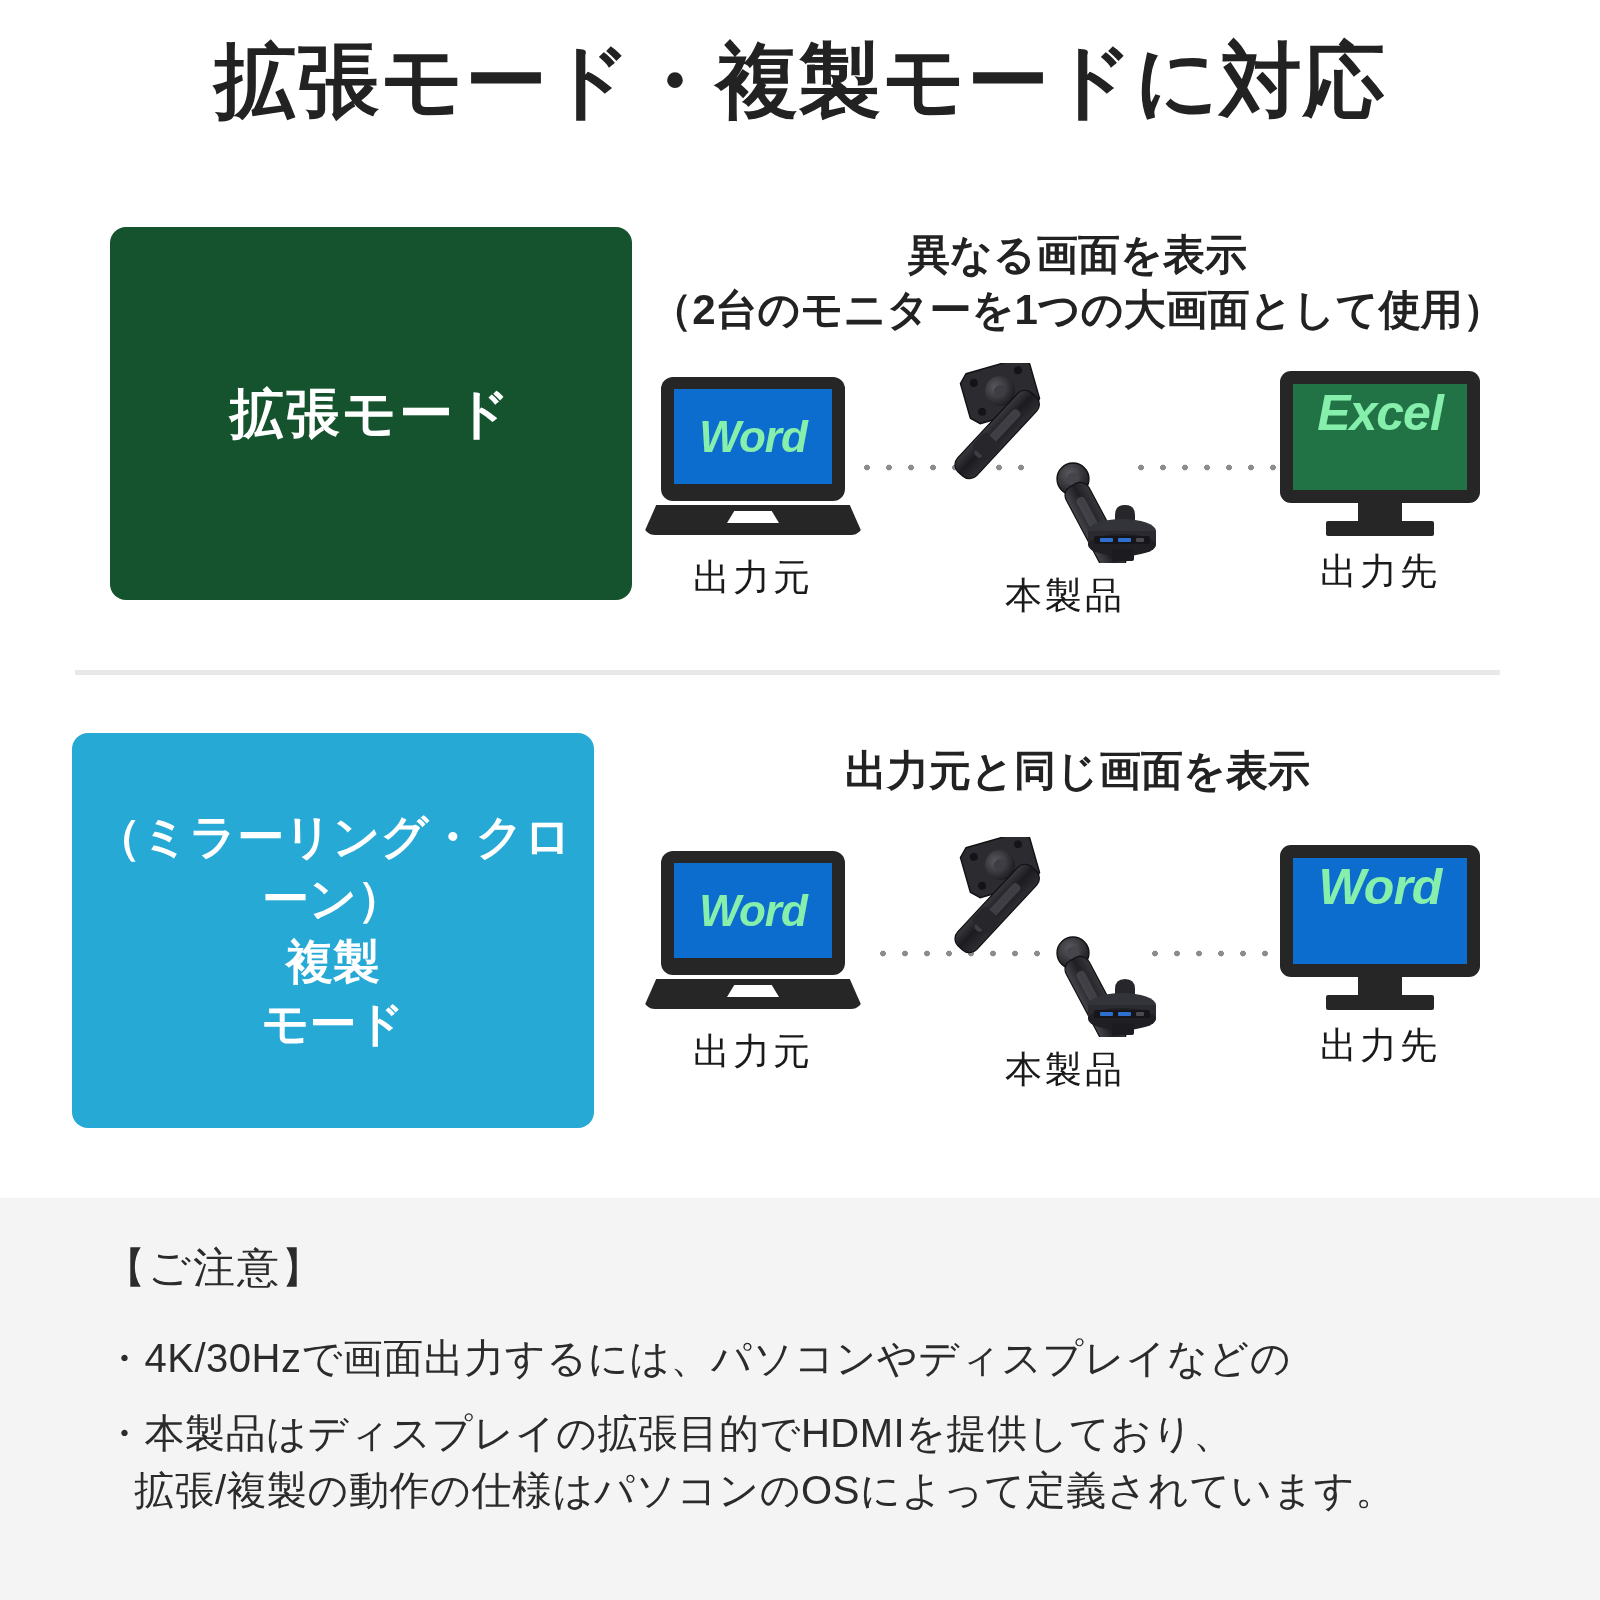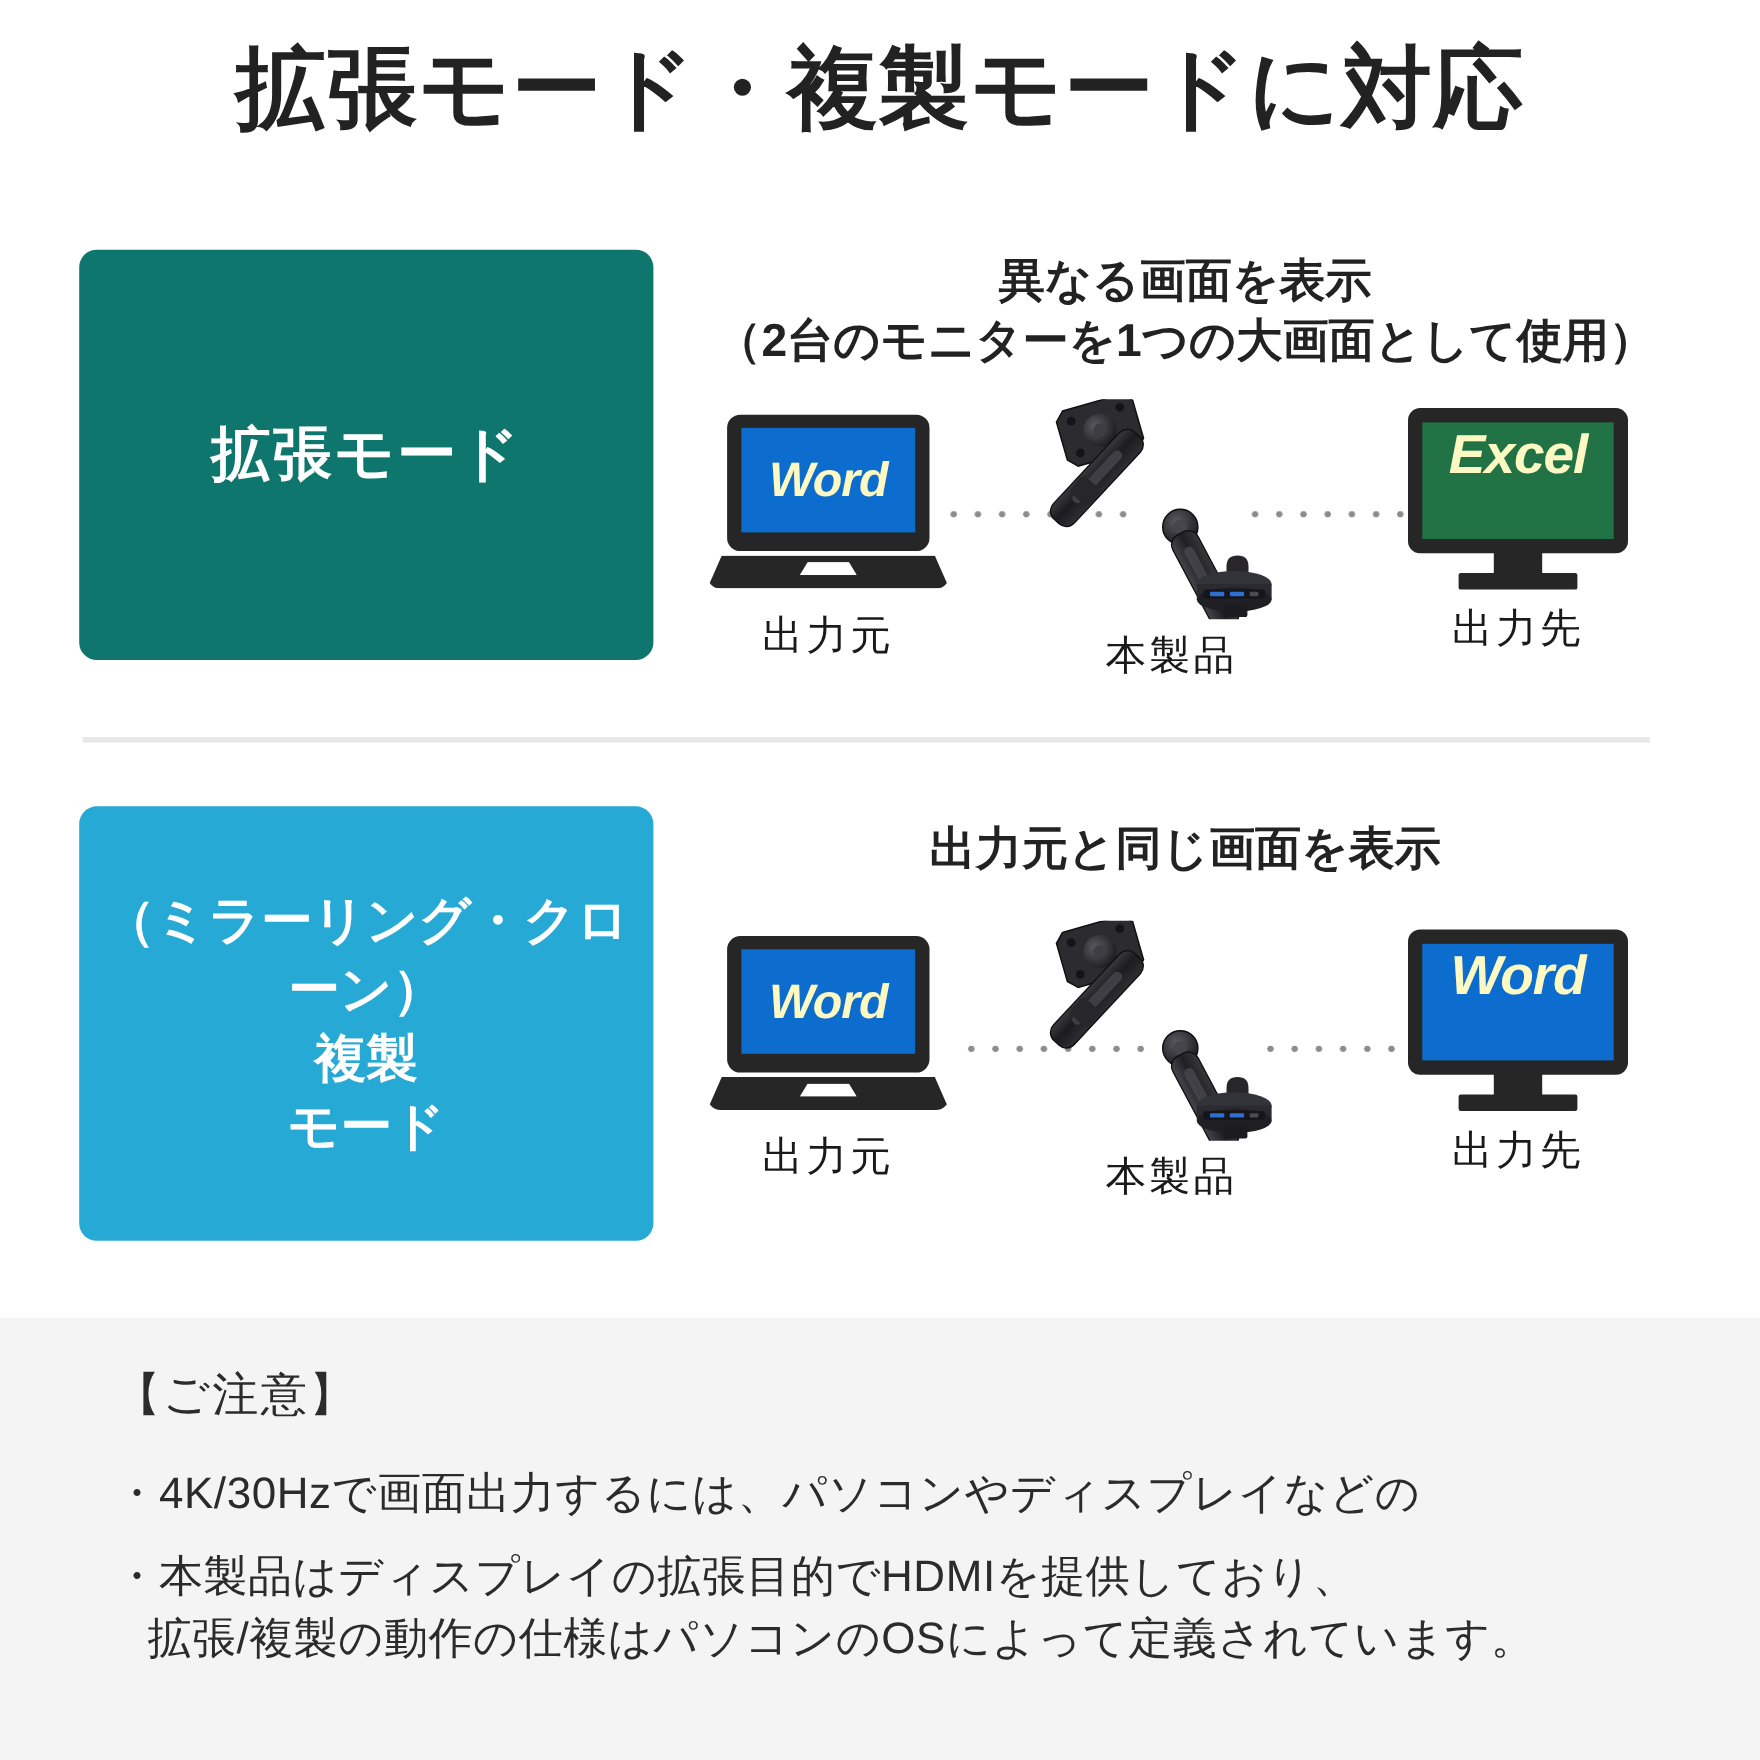--- a/index.html
+++ b/index.html
@@ -161,21 +161,21 @@
   }
   .monitor-foot {
     position: absolute; left: 50%; top: 150px;
     transform: translateX(-50%);
     width: 108px; height: 15px;
     background: #262626;
     border-radius: 2px;
   }
 
   .app-word, .app-excel {
-    color: #fef9c3;
+    color: #86efac;
     font-weight: bold;
     font-style: italic;
     letter-spacing: -1px;
   }
   .laptop-screen .app-word { font-size: 44px; }
   .monitor-screen .app-word { font-size: 50px; }
   .monitor-screen .app-excel { font-size: 50px; }
 
   
   .dots {
@@ -228,21 +228,21 @@
   .note-item .ln { display: block; white-space: nowrap; }
   .note-item .ln.indent { padding-left: 30px; }
 </style>
 </head>
 <body style="background: rgb(255, 255, 255);">
 
 <div class="page-title">拡張モード・複製モードに対応</div>
 
 <div class="mode-row" id="row-extend">
 
-  <div class="mode-badge" id="badge-extend" style="background: #0f766e;">
+  <div class="mode-badge" id="badge-extend" style="background: #14532d; margin-left: 38px;">
     <div>
       <span class="badge-line">拡張モード</span>
     </div>
   </div>
 
   <div class="mode-heading" id="heading-extend">
     <span class="heading-line">異なる画面を表示</span>
     <span class="heading-line">（2台のモニターを1つの大画面として使用）</span>
   </div>
 

